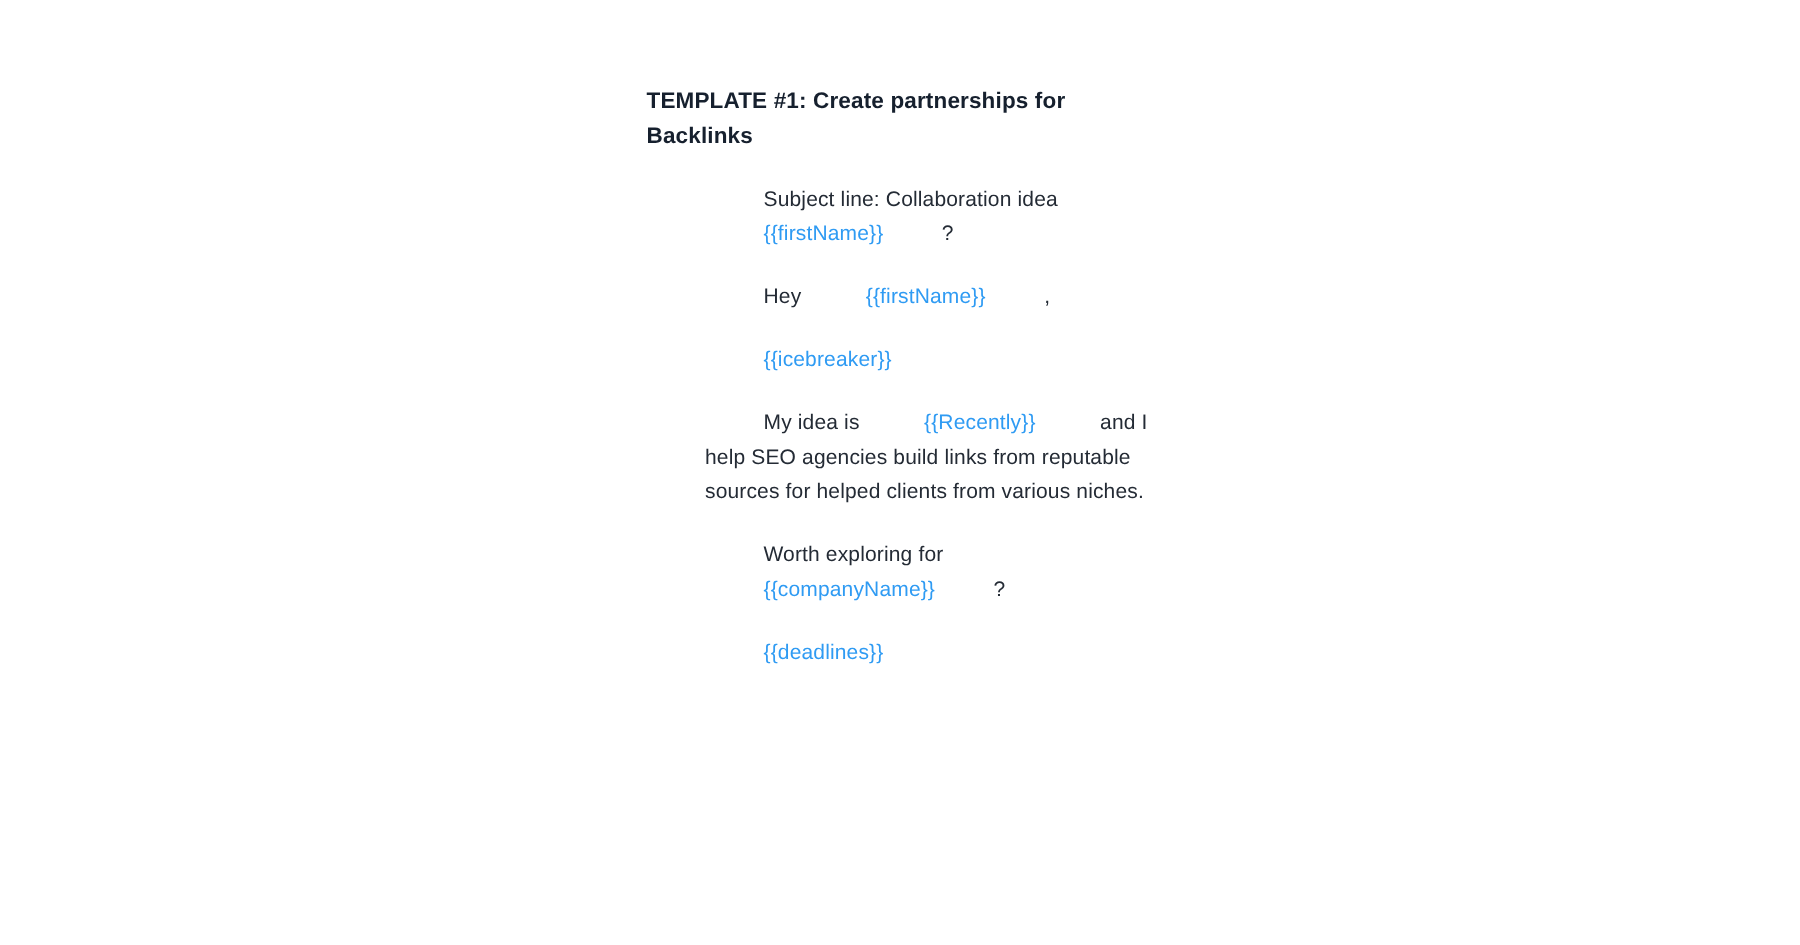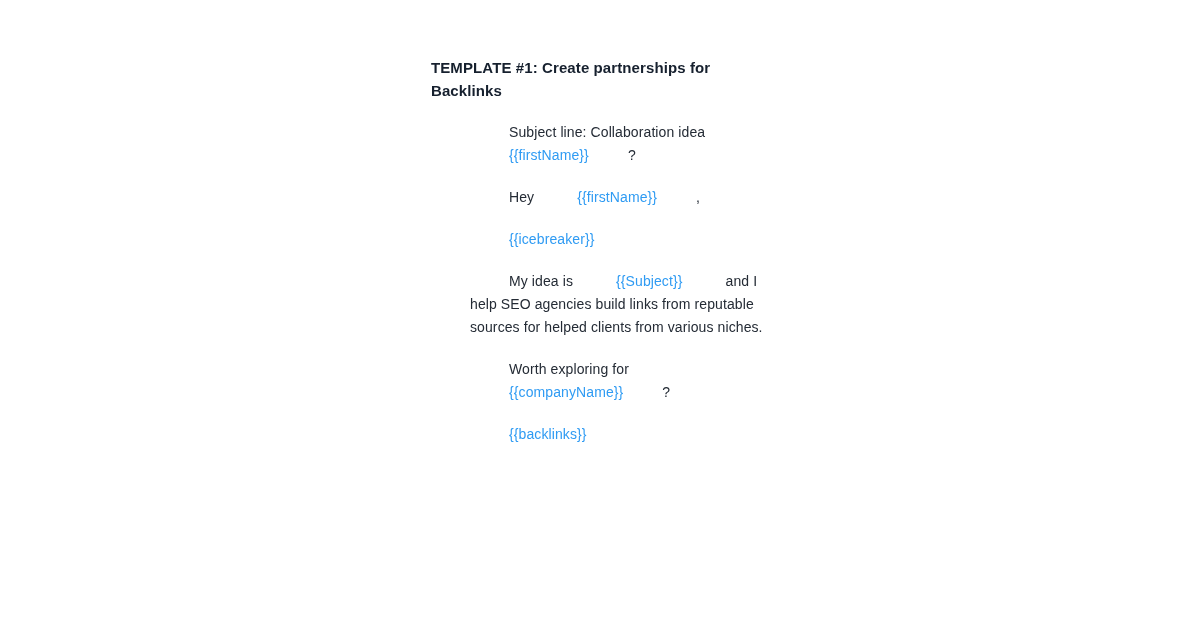--- a/index.html
+++ b/index.html
@@ -52,18 +52,18 @@
 </head>
 <body>
 
 <div class="page">
   <div class="content">
     <h1 class="title">TEMPLATE #1: Create partnerships for Backlinks</h1>
     <div>
         <p class="para"><span class="">Subject line: Collaboration idea </span><span class="var">{{firstName}}</span><span class="">?</span></p>
         <p class="para"><span class="">Hey </span><span class="var">{{firstName}}</span><span class="">,</span></p>
         <p class="para"><span class="var">{{icebreaker}}</span></p>
-        <p class="para"><span class="">My idea is </span><span class="var">{{Subject}}</span><span class=""> and I help SEO agencies build links from reputable sources for helped clients from various niches.</span></p>
+        <p class="para"><span class="">My idea is </span><span class="var">{{Recently}}</span><span class=""> and I help SEO agencies build links from reputable sources for helped clients from various niches.</span></p>
         <p class="para"><span class="">Worth exploring for </span><span class="var">{{companyName}}</span><span class="">?</span></p>
-        <p class="para"><span class="var">{{backlinks}}</span></p>
+        <p class="para"><span class="var">{{deadlines}}</span></p>
       </div>
   </div>
 </div>
 
 </body></html>

